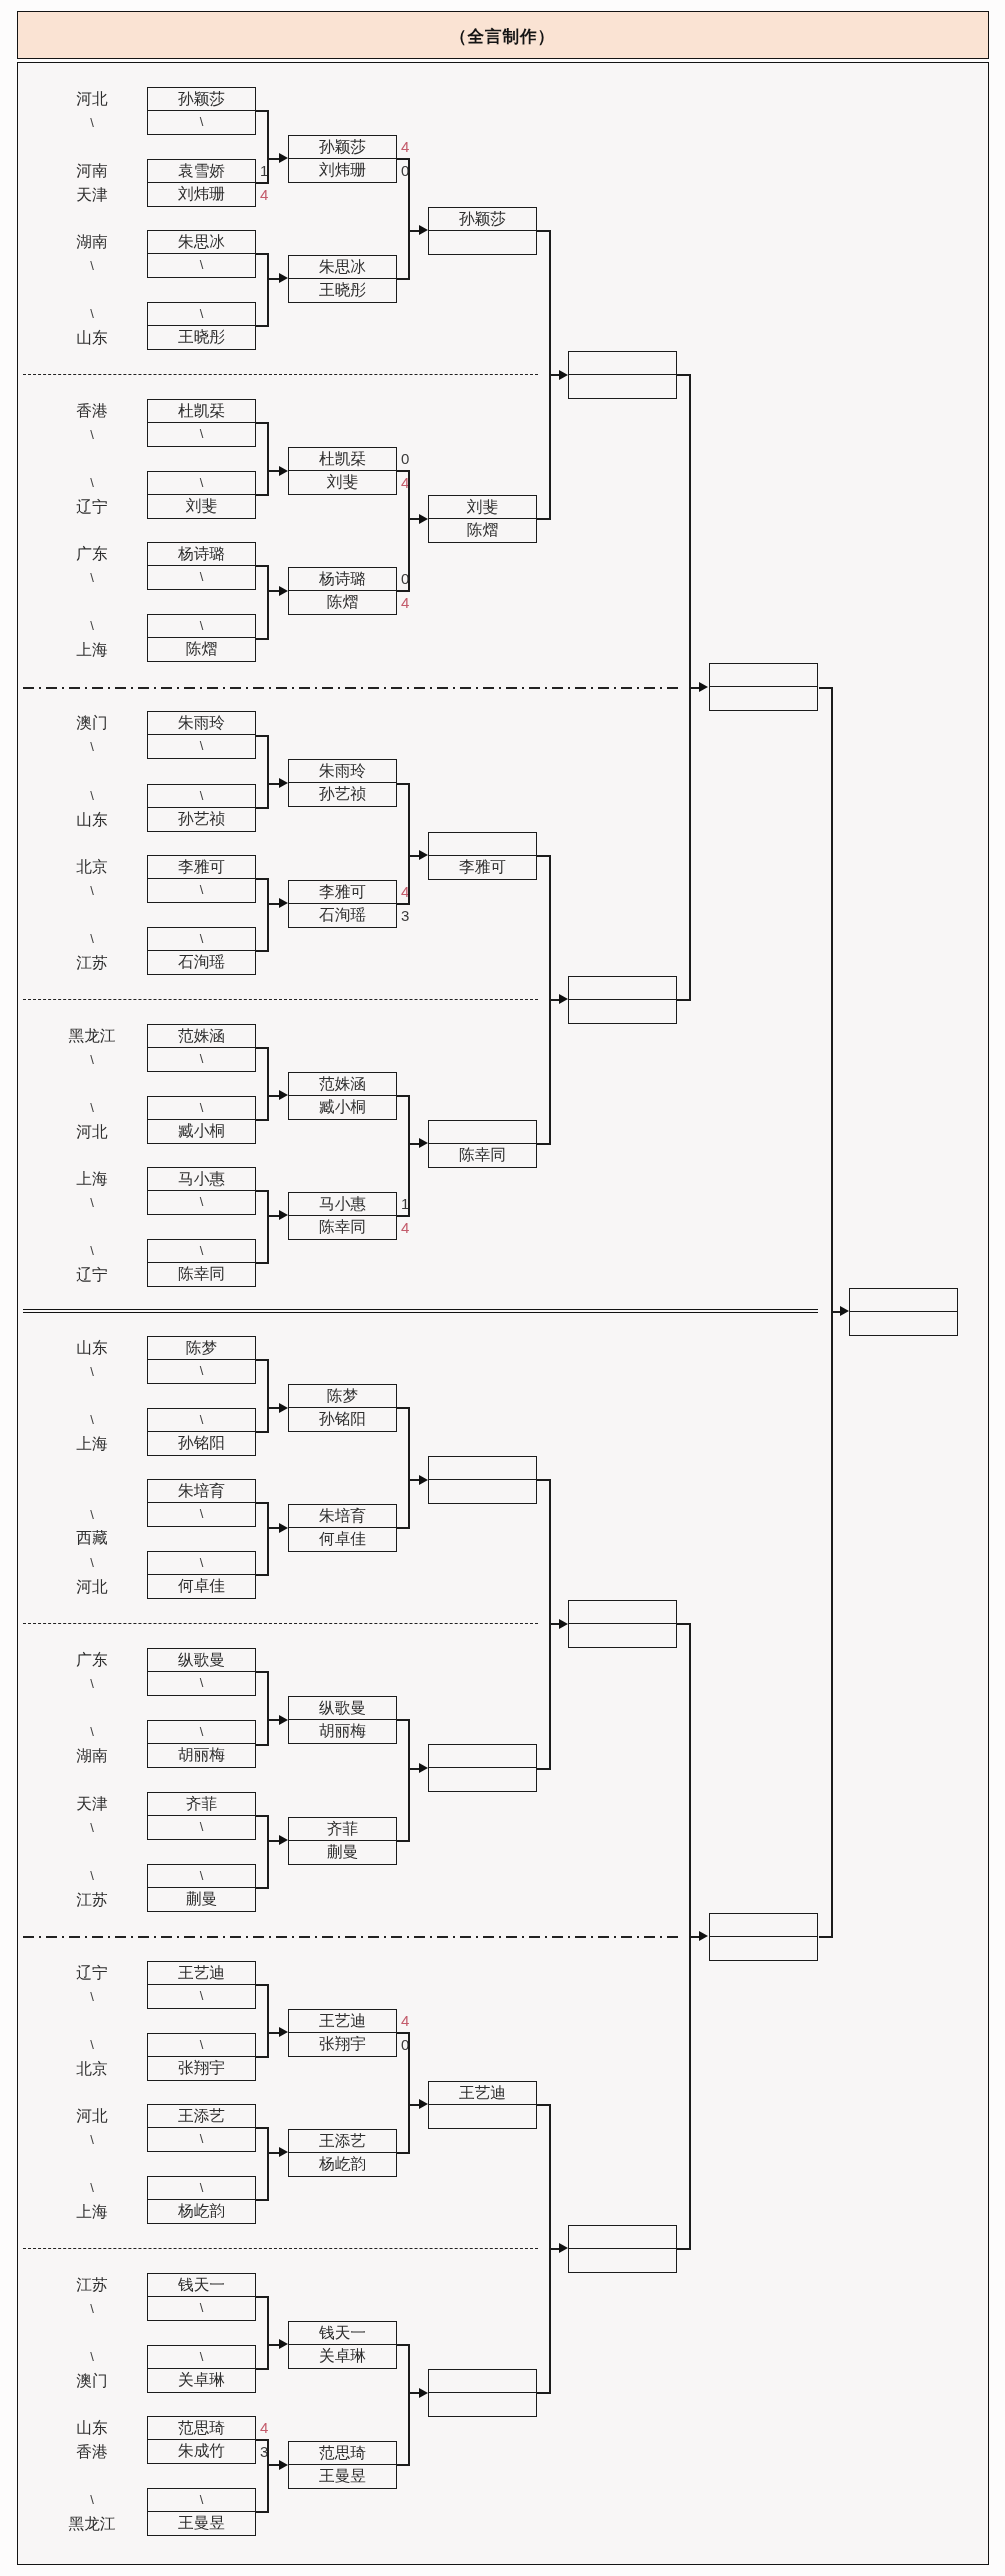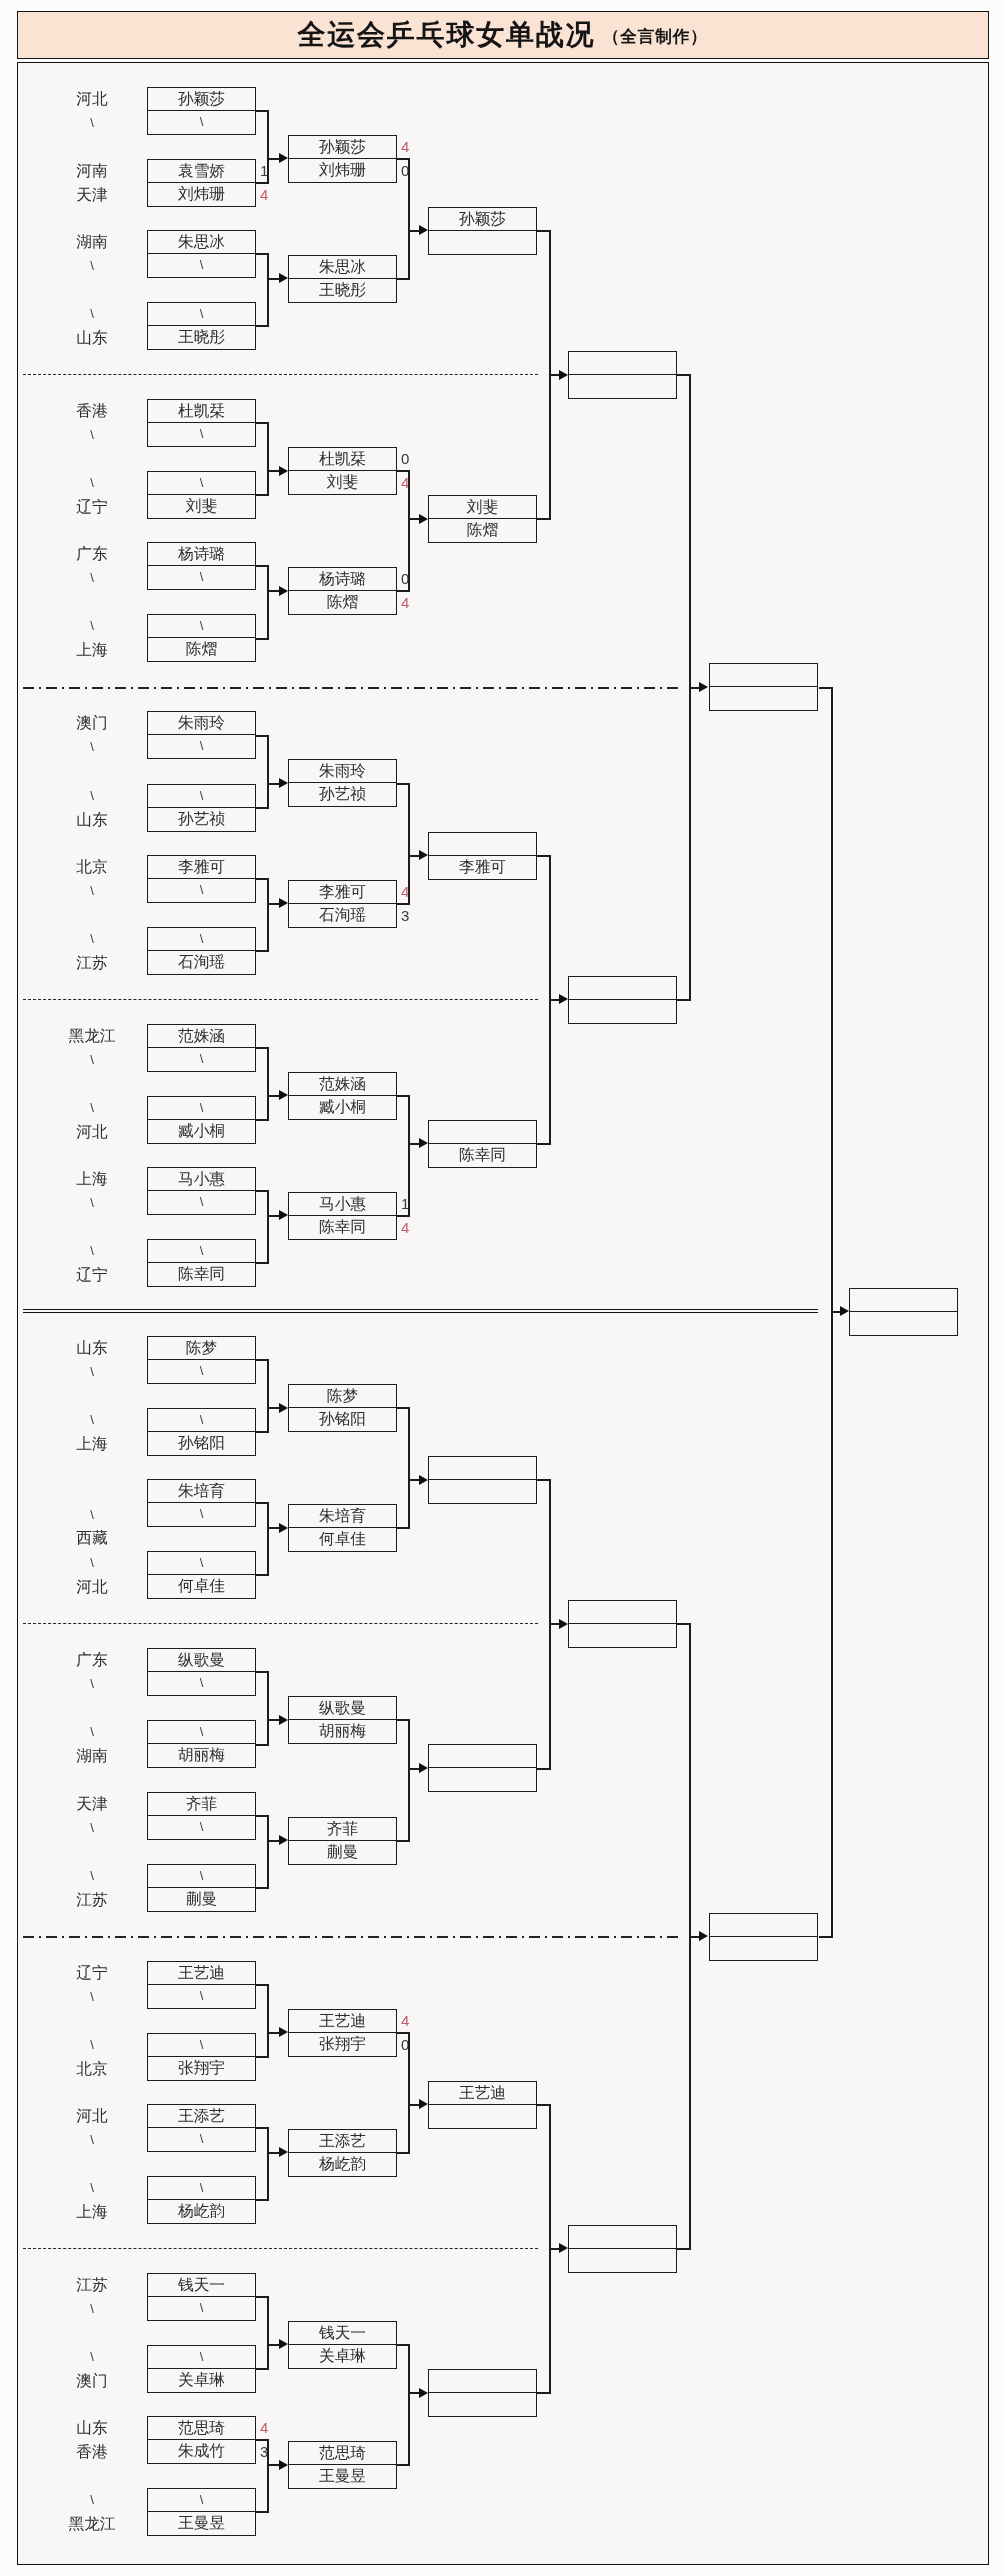--- a/index.html
+++ b/index.html
@@ -33,21 +33,20 @@
   .sep-dashed{position:absolute;height:0;border-top:1.8px dashed #222;}
   .sep-dashdot{position:absolute;height:1.8px;
         background:repeating-linear-gradient(90deg,#222 0 11px,transparent 11px 15.7px,#222 15.7px 18.5px,transparent 18.5px 23px);}
   .sep-solid{position:absolute;height:1.8px;border-top:1.8px solid #111;border-bottom:1.8px solid #111;background:transparent;}
 </style>
 </head>
 <body>
 
 <div class="page">
   <div class="titlebar">
-    <span class="title-main">全运会乒乓球女单战况</span>
     <span class="title-credit">（全言制作）</span>
   </div>
   <div class="chartarea"></div>
   <div id="bracket">
       <div class="plabel" style="top: 87px;">河北</div>
       <div class="plabel bye" style="top: 111px;">\</div>
       <div class="plabel" style="top: 159px;">河南</div>
       <div class="plabel" style="top: 183px;">天津</div>
       <div class="plabel" style="top: 230px;">湖南</div>
       <div class="plabel bye" style="top: 254px;">\</div>

